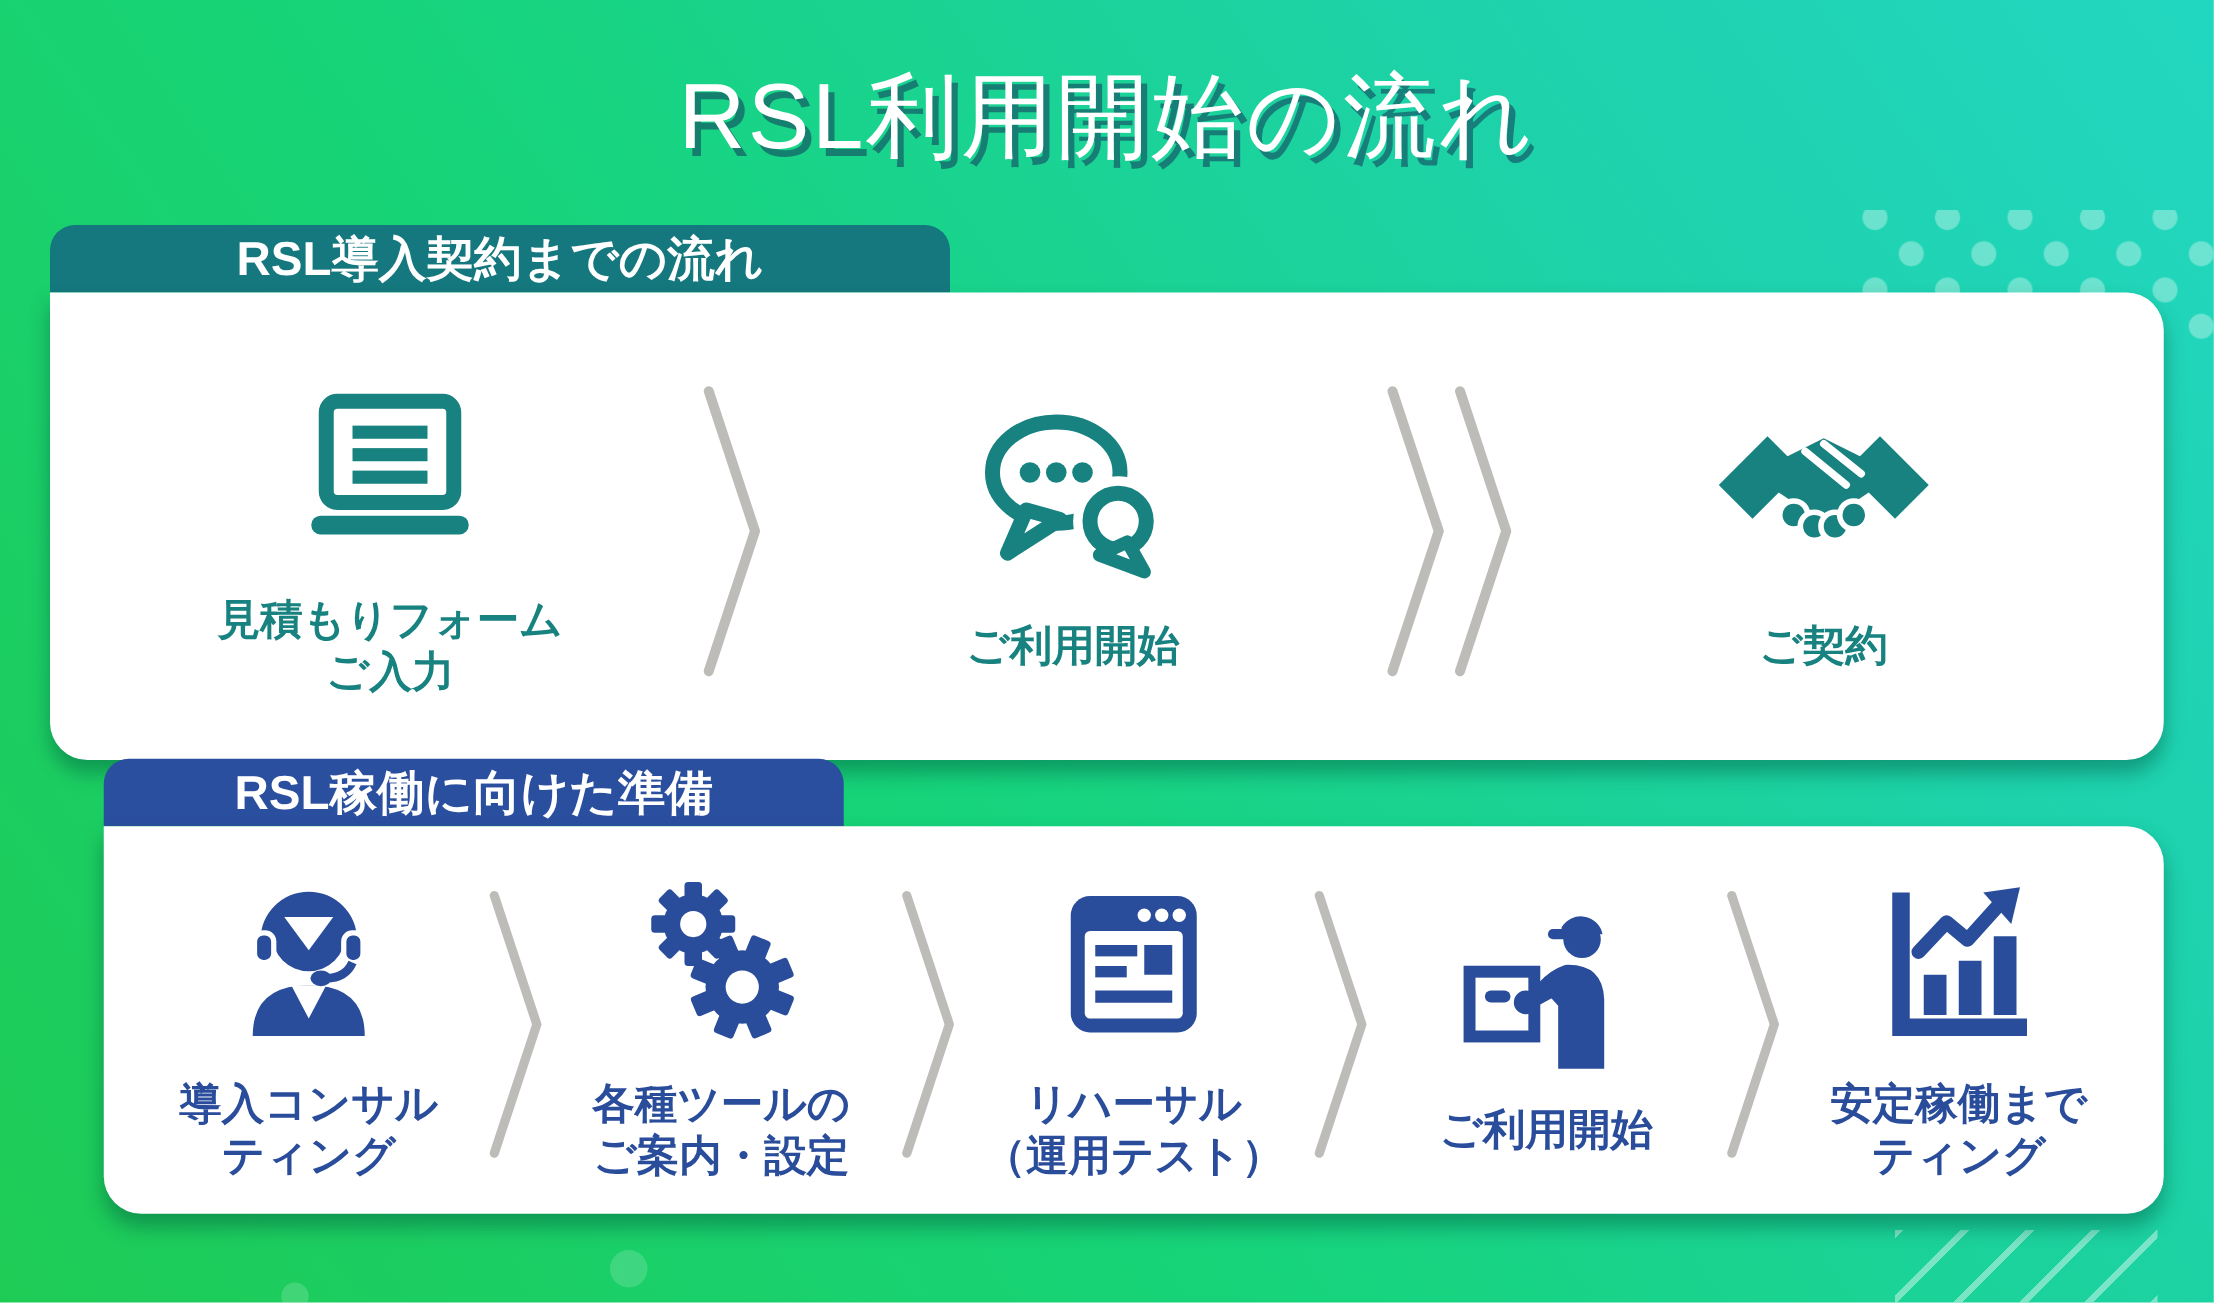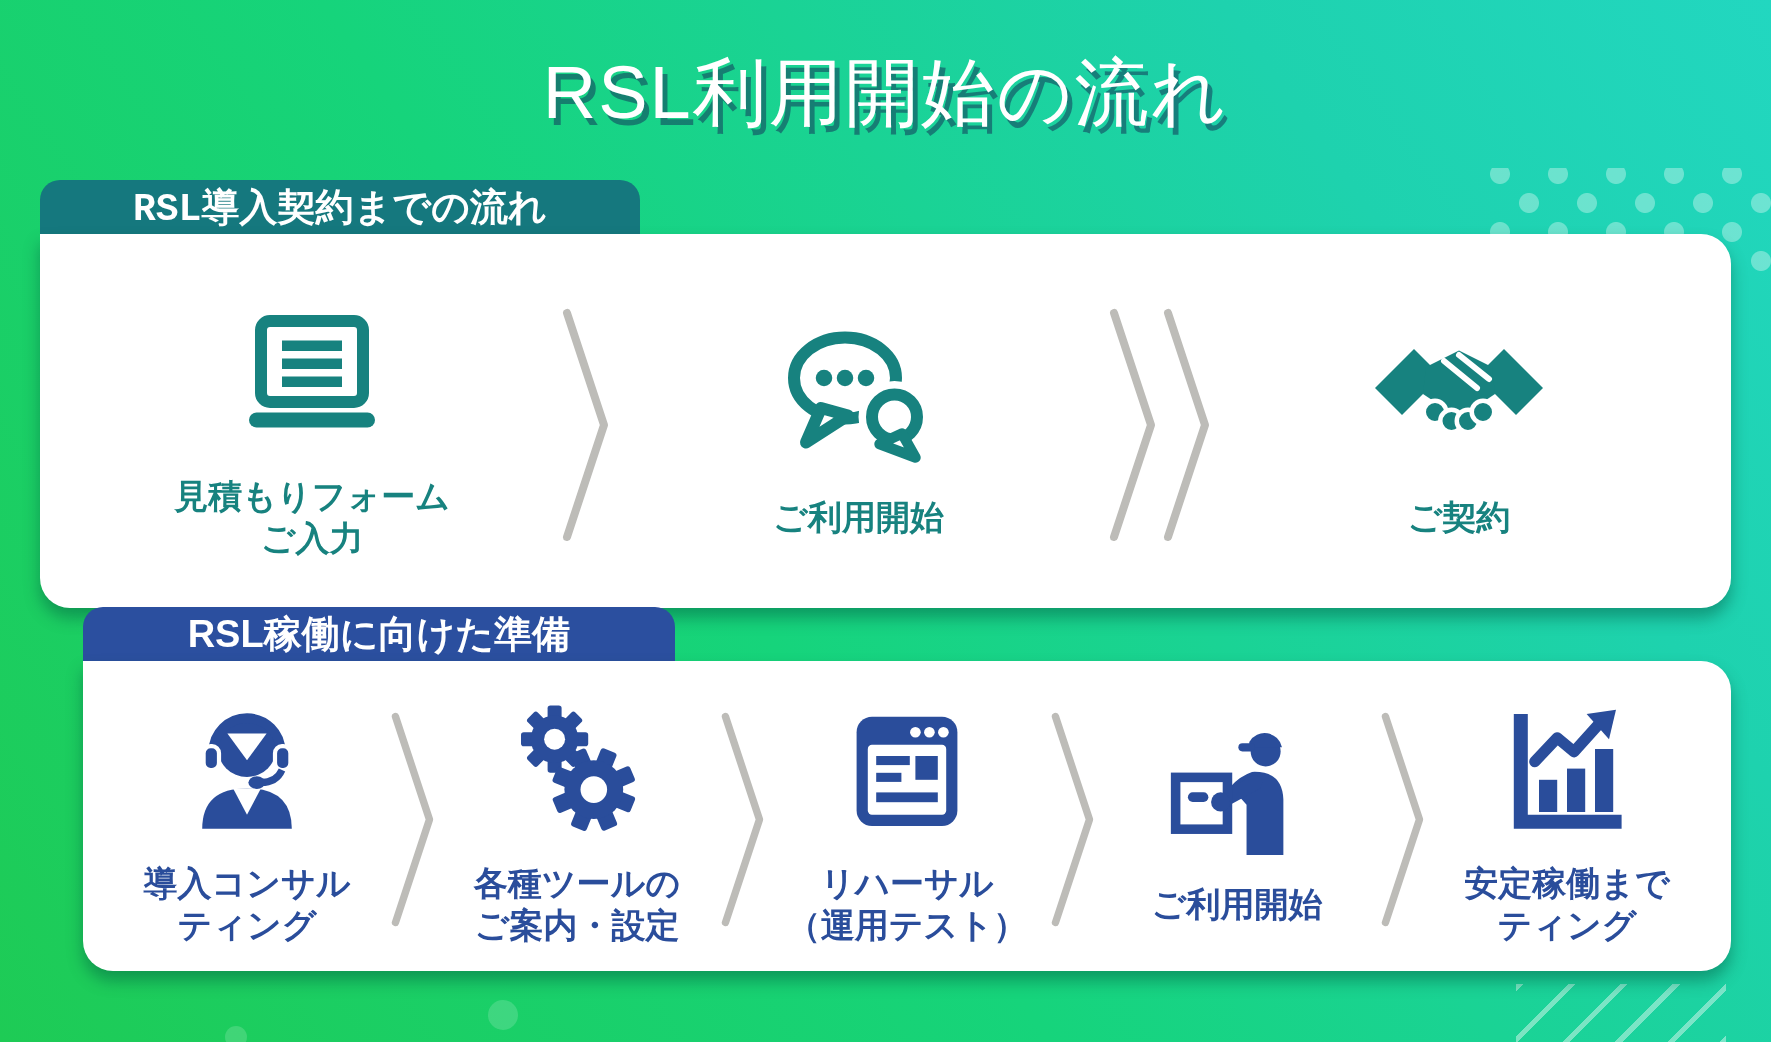--- a/index.html
+++ b/index.html
@@ -45,21 +45,21 @@
   }
   
   .section{position:absolute;left:40px;right:40px;}
   .sec1{top:180px;}
   .sec2{top:607px;padding-left:43px;}
   .tab{
     height:54px;display:flex;align-items:center;justify-content:center;
     color:#fff;font-size:38px;font-weight:bold;
     border-radius:20px 20px 0 0;
   }
-  .sec1 .tab{width:600px;background:var(--teal-tab);font-family:Liberation Mono, monospace;}
+  .sec1 .tab{width:720px;background:var(--teal-tab);}
   .sec2 .tab{width:592px;background:var(--navy-tab);}
   .card{
     background:#fff;border-radius:0 30px 30px 30px;
     box-shadow:0 10px 16px rgba(0,84,62,.45);
     display:flex;align-items:stretch;
     padding:28px 26px 20px 26px;
   }
   .sec1 .card{height:374px;}
   .sec2 .card{height:310px;}
   .step{

